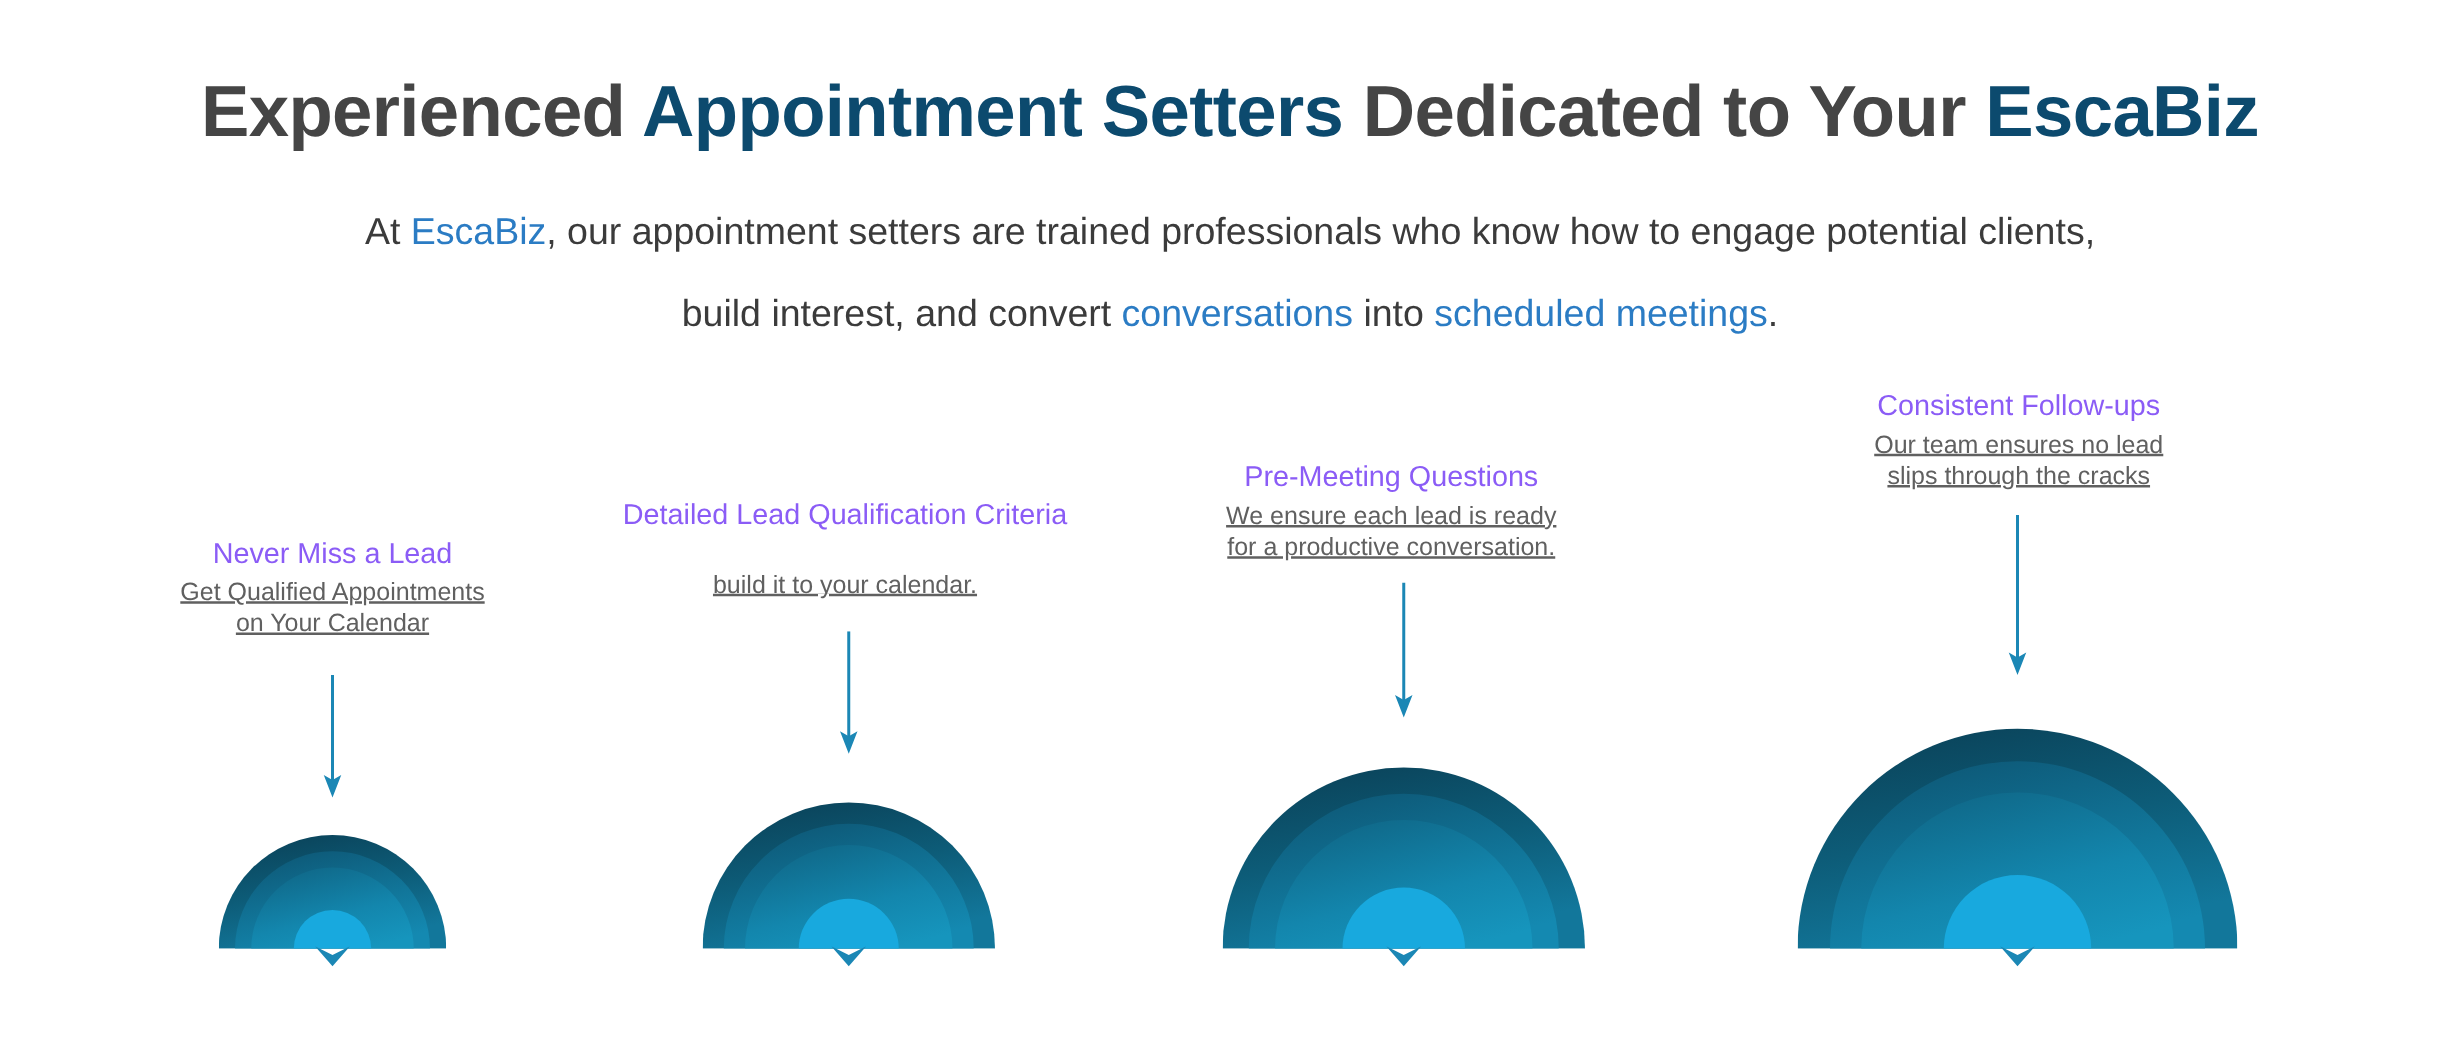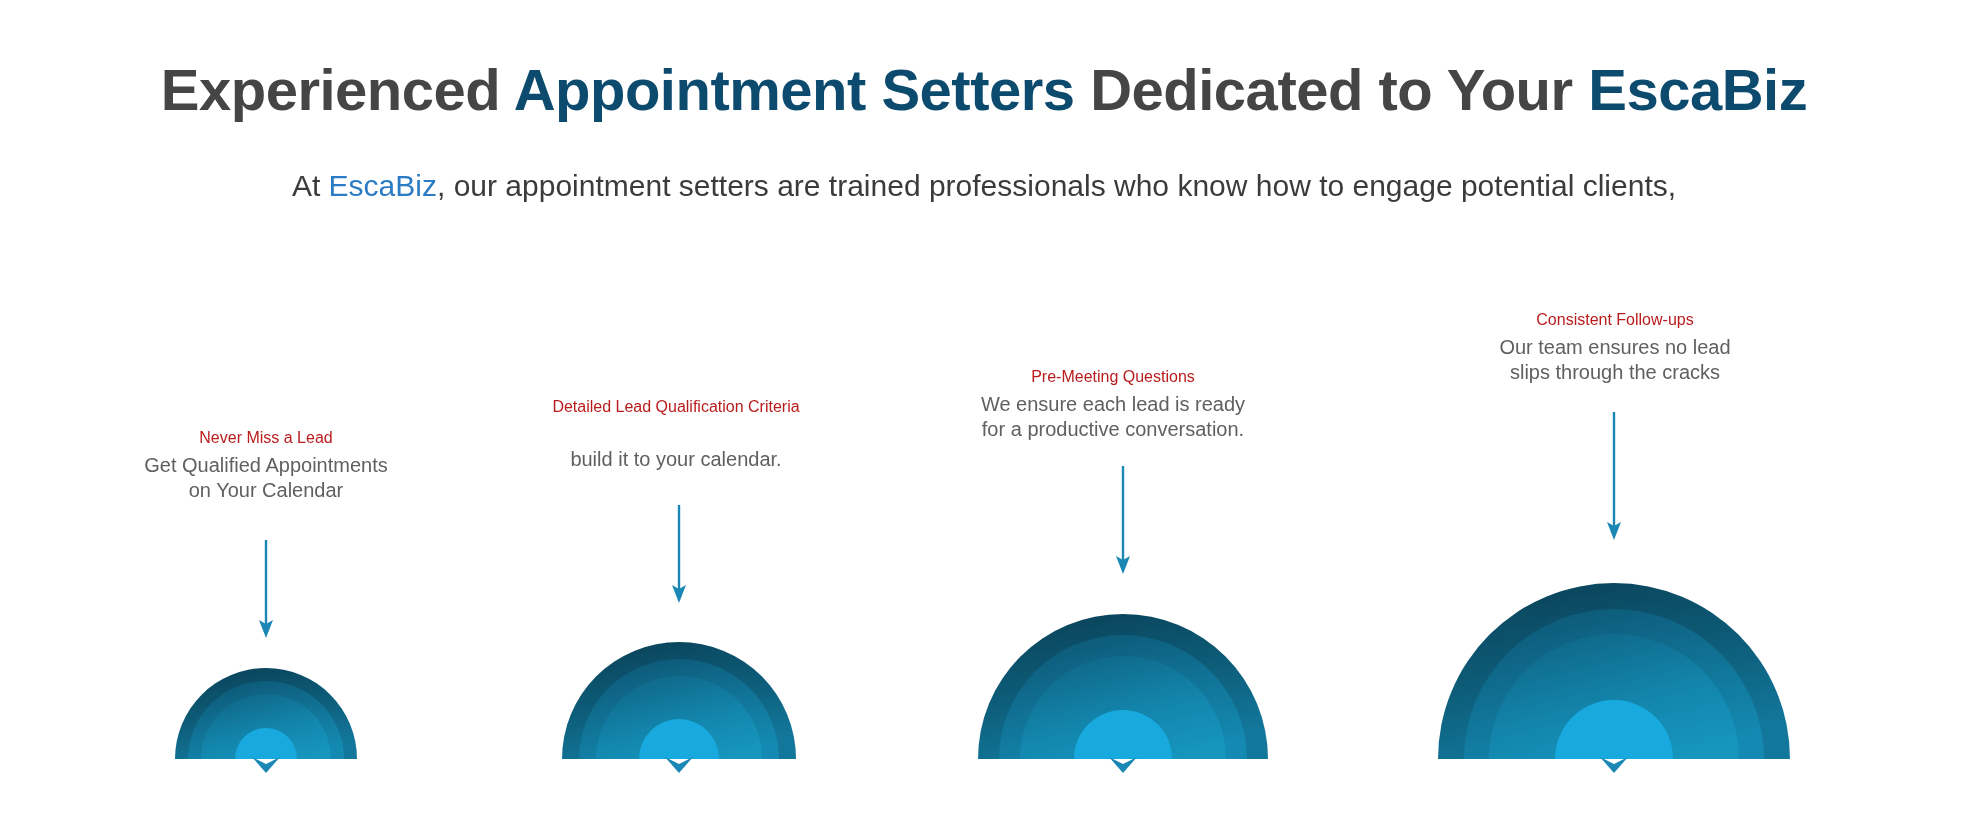--- a/index.html
+++ b/index.html
@@ -51,32 +51,33 @@
   .subtitle .link { color: #2b7cc4; }
   .subtitle .line { display: block; margin-top: 23px; }
 
   
   .feature {
     position: absolute;
     text-align: center;
     color: #5a5a5a;
   }
   .feature .f-title {
-    font-size: 16px;
+    font-size: 23px;
     font-weight: 500;
-    color: #b91c1c;
+    color: #8b5cf6;
     line-height: 1.3;
     white-space: nowrap;
   }
   .feature .f-desc {
     margin-top: 4px;
     font-size: 20px;
     font-weight: 400;
     color: #606060;
     line-height: 1.28;
+    text-decoration: underline;
   }
 
   
   .arrow {
     position: absolute;
   }
 
   
   .dome {
     position: absolute;
@@ -92,20 +93,21 @@
 <body>
 
 <div id="stage">
 
   <h1 class="headline">
     <span>Experienced </span><span class="accent">Appointment Setters</span><span> Dedicated to Your </span><span class="accent">EscaBiz</span>
   </h1>
 
   <p class="subtitle">
     <span class="line"><span>At </span><span class="link">EscaBiz</span><span>, our appointment setters are trained professionals who know how to engage potential clients,</span></span>
+    <span class="line"><span>build interest, and convert </span><span class="link">conversations</span><span> into </span><span class="link">scheduled meetings</span><span>.</span></span>
   </p>
 
   <div class="feature" style="left:56px; top:428px; width:420px;">
     <div class="f-title">Never Miss a Lead</div>
     <div class="f-desc">
       <span>Get Qualified Appointments</span><br>
       <span>on Your Calendar</span>
     </div>
   </div>
 

